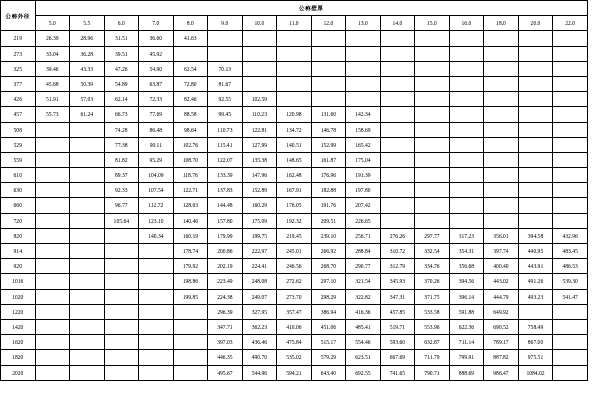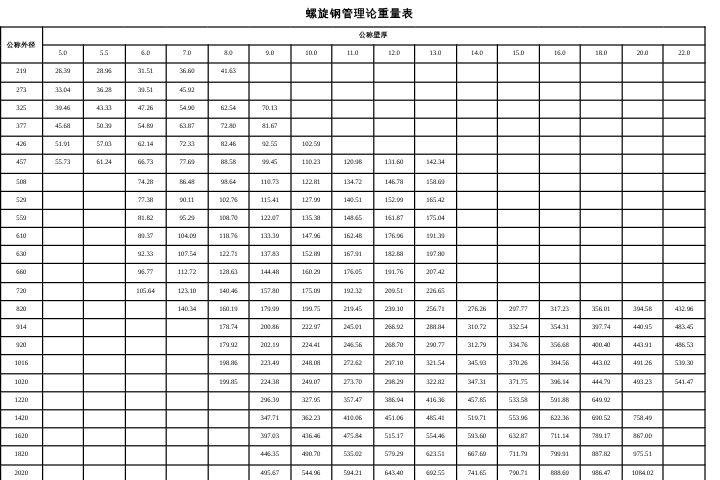--- a/index.html
+++ b/index.html
@@ -75,21 +75,20 @@
     width: 600px;
     height: 400px;
     overflow: hidden;
   }
 </style>
 </head>
 <body>
 
 <div class="page">
   <div class="clip">
-    <div class="title">螺旋钢管理论重量表</div>
     <table class="grid">
       <thead>
         <tr>
           <th class="hdr-od" rowspan="2">公称外径</th>
           <th class="hdr-wt" colspan="16">公称壁厚</th>
         </tr>
         <tr>
           <th class="sub">5.0</th>
           <th class="sub">5.5</th>
           <th class="sub">6.0</th>

